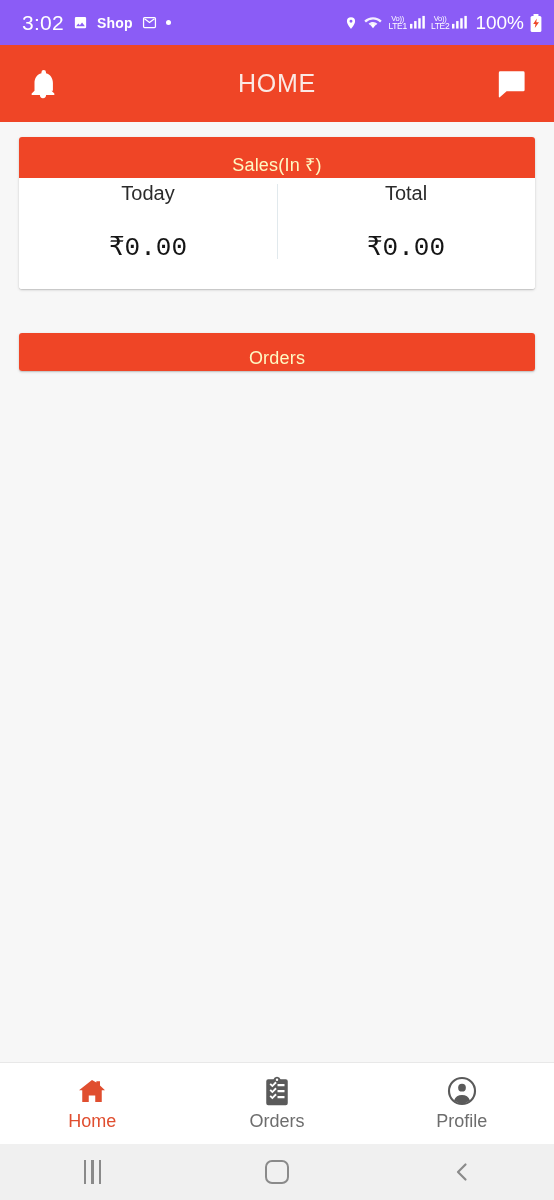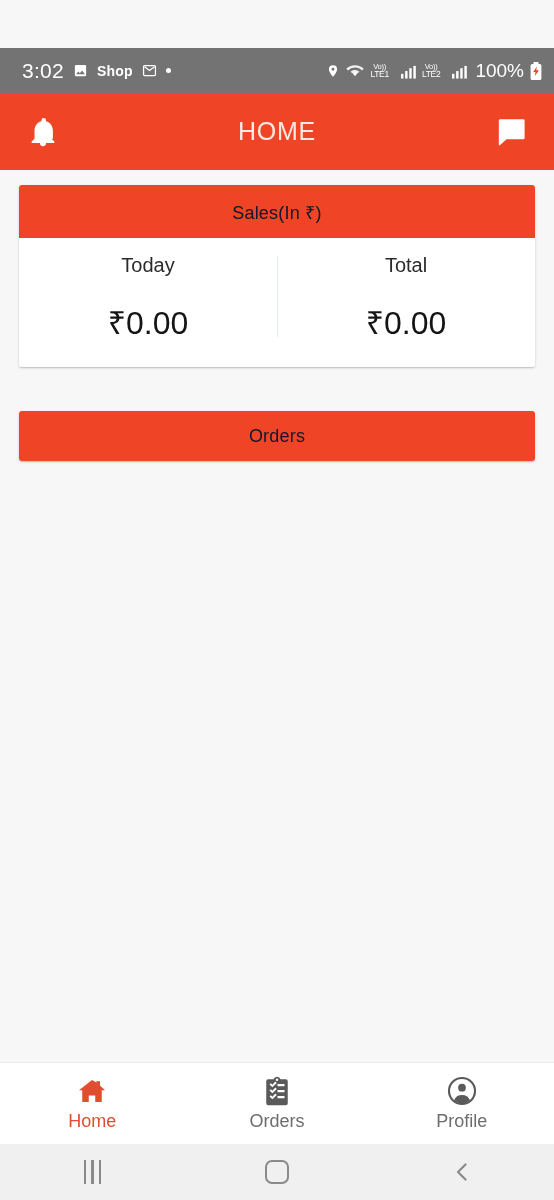--- a/index.html
+++ b/index.html
@@ -22,28 +22,27 @@
     width: 554px;
     height: 1200px;
     display: flex;
     flex-direction: column;
     background: #f7f7f7;
   }
 
   
   .status-bar {
     height: 45px;
-    background: #737373;
+    background: #8b5cf6;
     color: #ffffff;
     display: flex;
     align-items: center;
     justify-content: space-between;
     padding: 0 12px 0 22px;
     flex: 0 0 auto;
-    margin-top: 48px;
   }
   .status-left {
     display: flex;
     align-items: center;
     gap: 9px;
   }
   .status-clock {
     font-size: 21px;
     letter-spacing: 0.3px;
     color: #ffffff;
@@ -75,21 +74,21 @@
   }
   .volte-stack {
     display: flex;
     flex-direction: column;
     align-items: center;
     justify-content: center;
     line-height: 1;
   }
   .volte-top { font-size: 7.5px; letter-spacing: -0.2px; }
   .volte-bot { font-size: 8.5px; font-weight: normal; letter-spacing: -0.3px; }
-  .sig-group { display: flex; align-items: flex-end; gap: 12px; }
+  .sig-group { display: flex; align-items: flex-start; gap: 3px; }
   .battery-pct {
     font-size: 19px;
     color: #ffffff;
     margin-left: 2px;
   }
 
   
   .app-bar {
     height: 77px;
     background: #ef4526;
@@ -130,31 +129,31 @@
 
   .card {
     background: #ffffff;
     border-radius: 3px;
     box-shadow: 0 1px 3px rgba(0,0,0,0.16), 0 1px 1px rgba(0,0,0,0.10);
     overflow: hidden;
     margin-bottom: 44px;
   }
   .card-header {
     background: #ef4526;
-    color: #0f172a;
+    color: #fef9c3;
     text-align: center;
     font-size: 18px;
-    padding: 15px 0 14px 0;
+    padding: 15px 0 2px 0;
     font-weight: 400;
     letter-spacing: 0.2px;
   }
   .card-body {
     display: flex;
     align-items: stretch;
-    padding: 16px 0 28px 0;
+    padding: 4px 0 28px 0;
     background: #ffffff;
   }
   .stat-col {
     flex: 1 1 0;
     display: flex;
     flex-direction: column;
     align-items: center;
     justify-content: flex-start;
     position: relative;
   }
@@ -172,21 +171,21 @@
     color: #2b2b2b;
     font-weight: 400;
     margin-bottom: 30px;
   }
   .stat-value {
     font-size: 38px;
     color: #151515;
     font-weight: 400;
     line-height: 1;
   }
-  .sales .stat-value { font-size: 32px; }
+  .sales .stat-value { font-size: 26px; font-family: Liberation Mono, monospace; }
   .orders .card-body { padding: 20px 0 24px 0; }
   .orders .stat-label { font-size: 20px; margin-bottom: 26px; }
   .orders .stat-value { font-size: 38px; }
 
   
   .bottom-nav {
     height: 82px;
     background: #ffffff;
     border-top: 1px solid #e8e8e8;
     display: flex;

